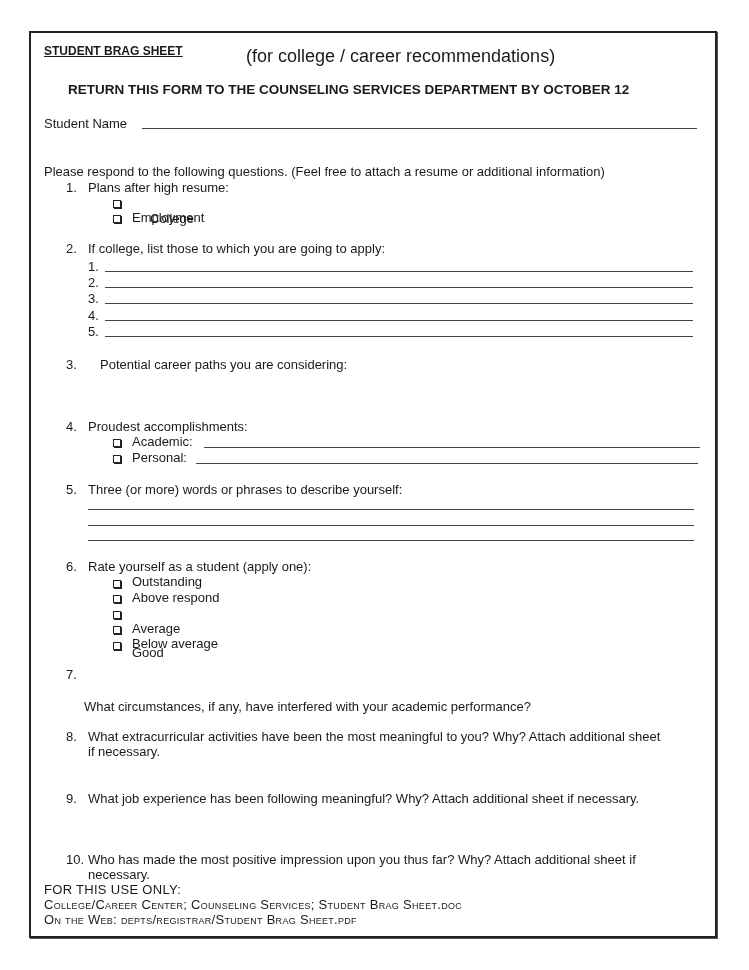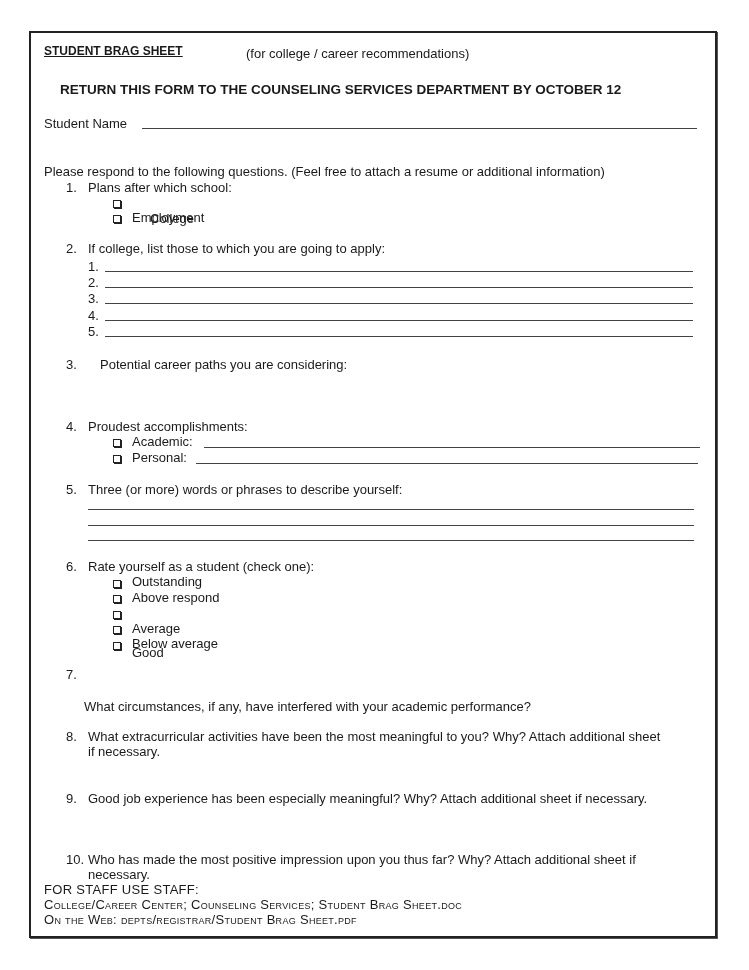--- a/index.html
+++ b/index.html
@@ -3,43 +3,43 @@
 <meta charset="utf-8">
 <style>
   html, body { margin: 0; padding: 0; background: #ffffff; }
   body { width: 749px; height: 970px; position: relative; overflow: hidden;
          font-family: "Liberation Sans", sans-serif; color: #1a1a1a; }
   .frame { position: absolute; left: 29px; top: 31px; width: 688px; height: 907px;
            border: 2px solid #222; box-shadow: 1px 1px 0 #555; box-sizing: border-box; background:#fff; }
   .abs { position: absolute; white-space: nowrap; }
   .t13 { font-size: 13px; }
   .title { font-size: 12px; font-weight: bold; text-decoration: underline; }
-  .subtitle { font-size: 13px; }
+  .subtitle { font-size: 18px; }
   .return { font-size: 13.5px; font-weight: bold; }
   .line { position: absolute; border-bottom: 1px solid #444; height: 0; }
   .chk { position: absolute; width: 6px; height: 6px; border: 1px solid #222;
          box-shadow: 1px 1px 0 #222; background: #fff; }
   .smallcaps { font-variant: small-caps; font-size: 13px; letter-spacing: 0.3px; }
 </style>
 </head>
 <body>
 
 <div class="frame"></div>
 
 <div class="abs title" style="left:44px;top:44px;">STUDENT BRAG SHEET</div>
 <div class="abs subtitle" style="left:246px;top:46px;">(for college / career recommendations)</div>
-<div class="abs return" style="left:60px;top:82px;text-align:center;">RETURN THIS FORM TO THE COUNSELING SERVICES DEPARTMENT BY OCTOBER 12</div>
+<div class="abs return" style="left:68px;top:82px;text-align:center;">RETURN THIS FORM TO THE COUNSELING SERVICES DEPARTMENT BY OCTOBER 12</div>
 
 <div class="abs t13" style="left:44px;top:116px;">Student Name</div>
 <div class="line" style="left:142px;top:128px;width:555px;"></div>
 
 <div class="abs t13" style="left:44px;top:164px;">Please respond to the following questions.  (Feel free to attach a resume or additional information)</div>
 
 <div class="abs t13" style="left:66px;top:180px;">1.</div>
-<div class="abs t13" style="left:88px;top:180px;">Plans after which school:</div>
+<div class="abs t13" style="left:88px;top:180px;">Plans after high resume:</div>
 <div class="chk" style="left:113px;top:200px;"></div>
 <div class="abs t13" style="left:132px;top:211px;margin-left:18px;">College</div>
 <div class="chk" style="left:113px;top:215px;"></div>
 <div class="abs t13" style="left:132px;top:210px;text-align:right;">Employment</div>
 
 <div class="abs t13" style="left:66px;top:241px;">2.</div>
 <div class="abs t13" style="left:88px;top:241px;">If college, list those to which you are going to apply:</div>
 <div class="abs t13" style="left:88px;top:259px;">1.</div>
 <div class="line" style="left:105px;top:271px;width:588px;"></div>
 <div class="abs t13" style="left:88px;top:275px;">2.</div>
@@ -64,21 +64,21 @@
 <div class="abs t13" style="left:132px;top:450px;">Personal:</div>
 <div class="line" style="left:196px;top:463px;width:502px;"></div>
 
 <div class="abs t13" style="left:66px;top:482px;">5.</div>
 <div class="abs t13" style="left:88px;top:482px;">Three (or more) words or phrases to describe yourself:</div>
 <div class="line" style="left:88px;top:509px;width:606px;"></div>
 <div class="line" style="left:88px;top:525px;width:606px;"></div>
 <div class="line" style="left:88px;top:540px;width:606px;"></div>
 
 <div class="abs t13" style="left:66px;top:559px;">6.</div>
-<div class="abs t13" style="left:88px;top:559px;">Rate yourself as a student (check one):</div>
+<div class="abs t13" style="left:88px;top:559px;">Rate yourself as a student (apply one):</div>
 <div class="chk" style="left:113px;top:580px;"></div>
 <div class="abs t13" style="left:132px;top:574px;">Outstanding</div>
 <div class="chk" style="left:113px;top:595px;"></div>
 <div class="abs t13" style="left:132px;top:590px;">Above respond</div>
 <div class="chk" style="left:113px;top:611px;"></div>
 <div class="abs t13" style="left:132px;top:605px;margin-top:40px;">Good</div>
 <div class="chk" style="left:113px;top:626px;"></div>
 <div class="abs t13" style="left:132px;top:621px;">Average</div>
 <div class="chk" style="left:113px;top:642px;"></div>
 <div class="abs t13" style="left:132px;top:636px;">Below average</div>
@@ -86,22 +86,22 @@
 <div class="abs t13" style="left:66px;top:667px;">7.</div>
 <div class="abs t13" style="left:84px;top:667px;margin-top:32px;">What circumstances, if any, have interfered with your academic performance?</div>
 <div class="abs" style="left:88px;top:685px;width:600px;height:40px;"></div>
 
 <div class="abs t13" style="left:66px;top:729px;">8.</div>
 <div class="abs t13" style="left:88px;top:729px;">What extracurricular activities have been the most meaningful to you?  Why?    Attach additional sheet</div>
 <div class="abs t13" style="left:88px;top:744px;">if necessary.</div>
 <div class="abs" style="left:88px;top:762px;width:600px;height:28px;"></div>
 
 <div class="abs t13" style="left:66px;top:791px;">9.</div>
-<div class="abs t13" style="left:88px;top:791px;">Good job experience has been especially meaningful?  Why?  Attach additional sheet if necessary.</div>
+<div class="abs t13" style="left:88px;top:791px;">What job experience has been following meaningful?  Why?  Attach additional sheet if necessary.</div>
 <div class="abs" style="left:88px;top:809px;width:600px;height:40px;"></div>
 
 <div class="abs t13" style="left:66px;top:852px;">10.</div>
 <div class="abs t13" style="left:88px;top:852px;">Who has made the most positive impression upon you thus far?  Why?  Attach additional sheet if</div>
 <div class="abs t13" style="left:88px;top:867px;">necessary.</div>
 
-<div class="abs" style="left:44px;top:882px;font-size:13px;letter-spacing:0.3px;">FOR STAFF USE STAFF:</div>
+<div class="abs" style="left:44px;top:882px;font-size:13px;letter-spacing:0.3px;">FOR THIS USE ONLY:</div>
 <div class="abs smallcaps" style="left:44px;top:897px;">College/Career Center; Counseling Services; Student Brag Sheet.doc</div>
 <div class="abs smallcaps" style="left:44px;top:912px;">On the Web:  depts/registrar/Student Brag Sheet.pdf</div>
 
 </body></html>

